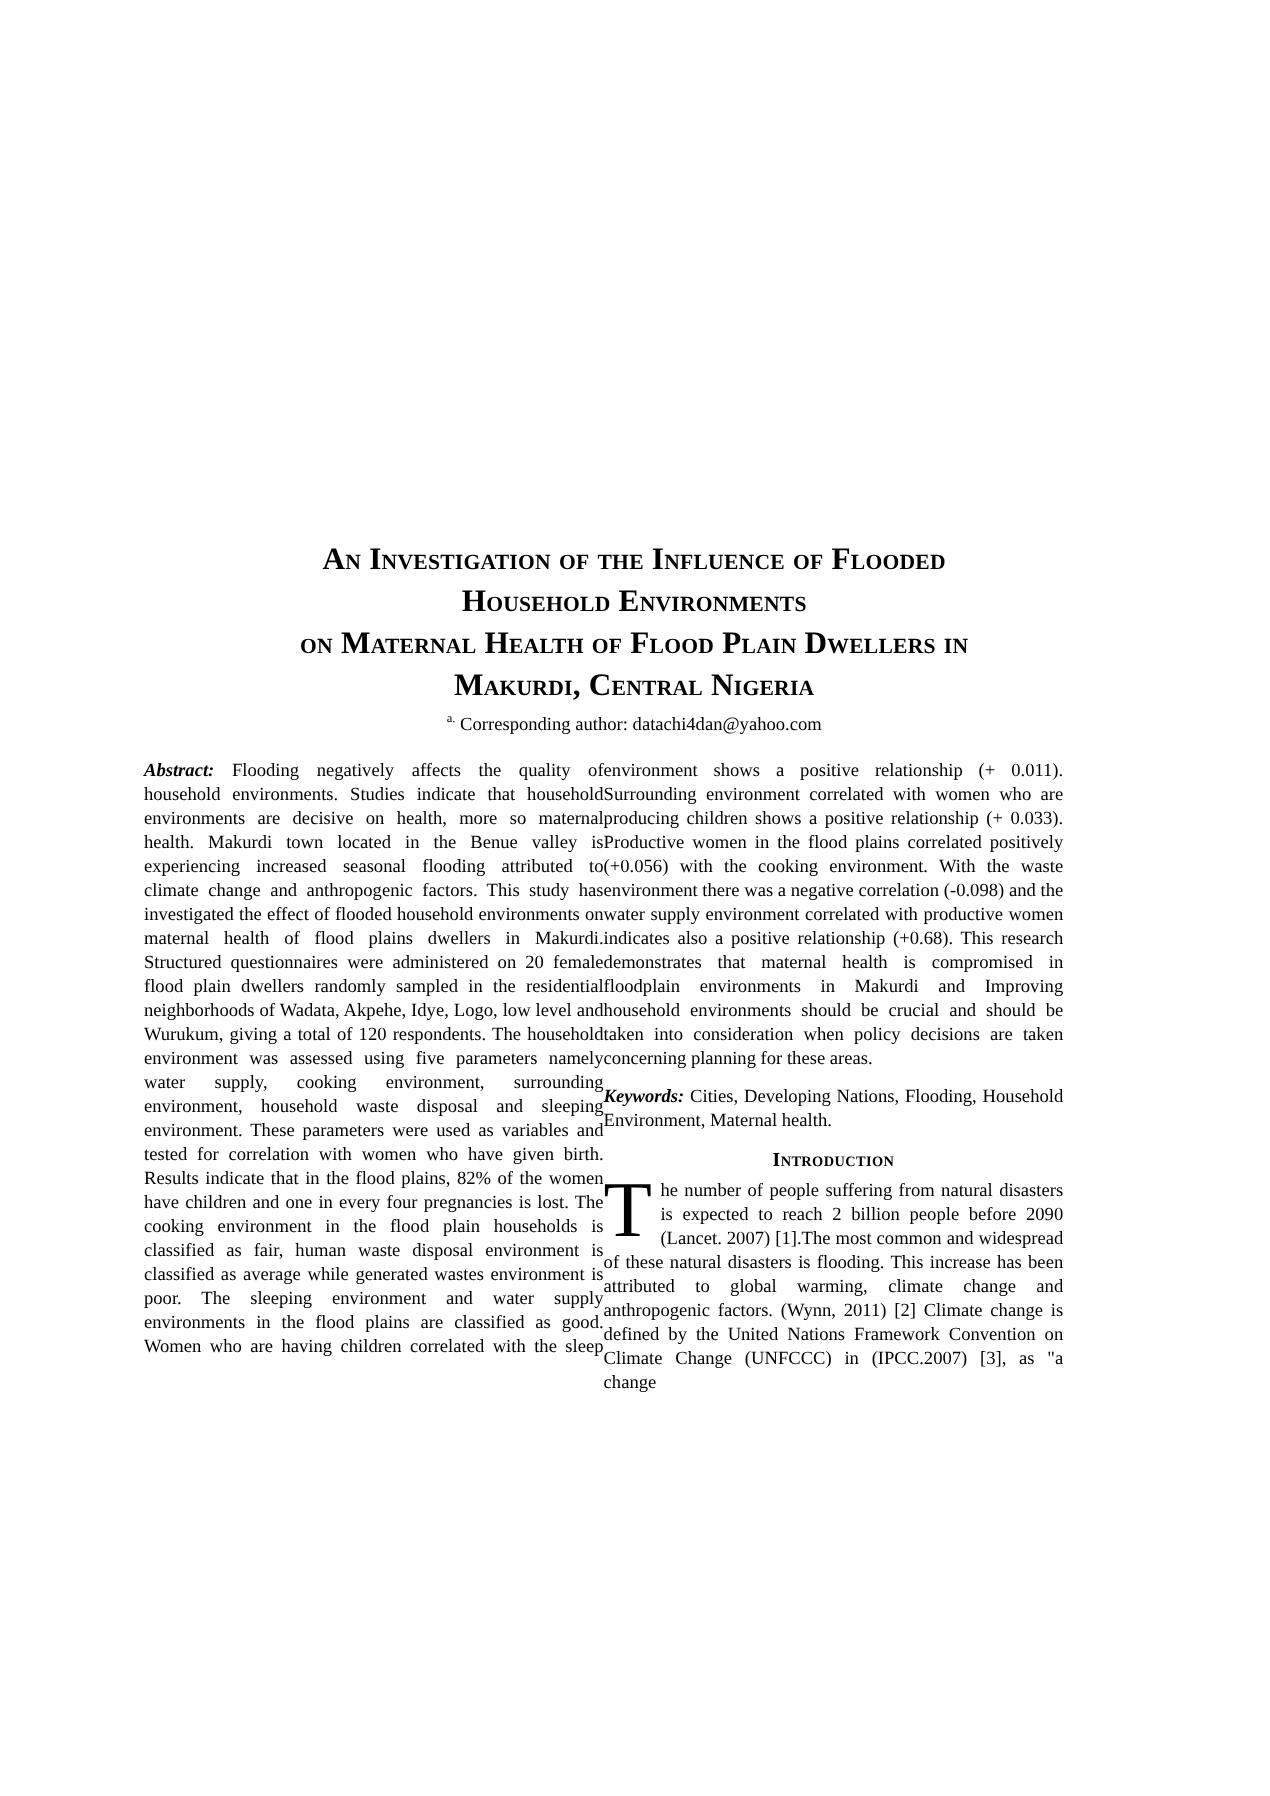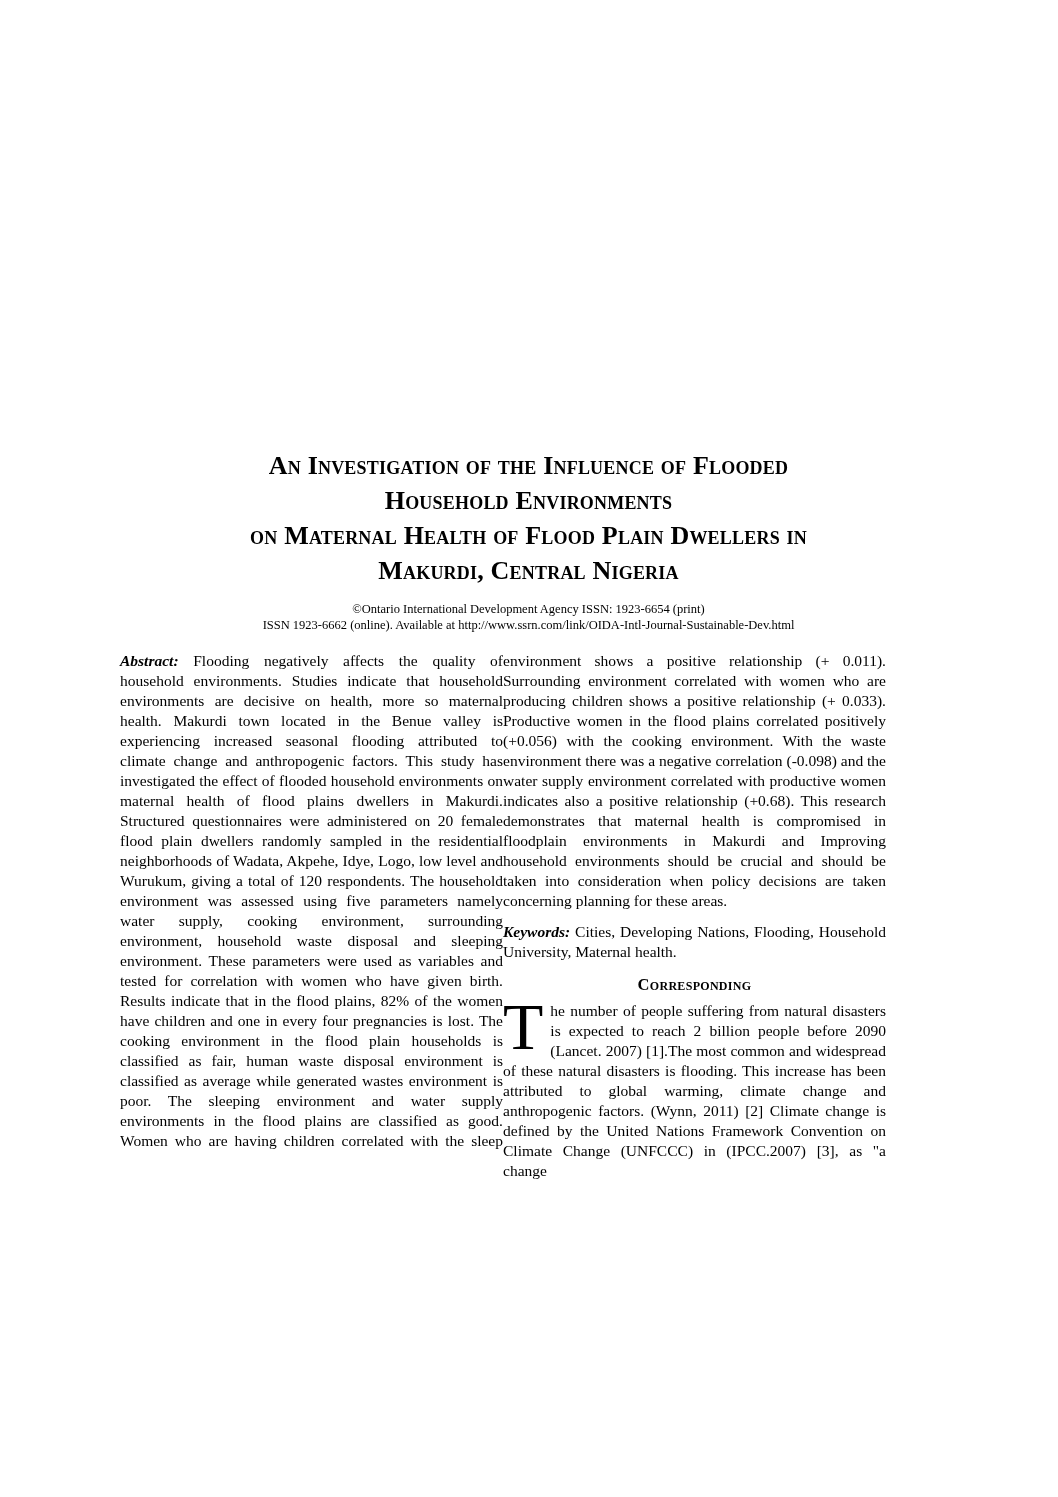--- a/index.html
+++ b/index.html
@@ -94,35 +94,34 @@
 
 <div class="page">
 
   <h1 class="title">An Investigation of the Influence of Flooded
 Household Environments
 on Maternal Health of Flood Plain Dwellers in
 Makurdi, Central Nigeria</h1>
 
 
 
+  <p class="corresponding"><sup>a.</sup> <span>Corresponding author: datachi4dan@yahoo.com</span></p>
 
-  <p class="copyright">©Ontario International Development Agency ISSN: 1923-6654 (print)
-ISSN 1923-6662 (online). Available at http://www.ssrn.com/link/OIDA-Intl-Journal-Sustainable-Dev.html</p>
 
   <div class="cols">
 
     <div class="col col-left">
       <p class="abstract-p"><span class="lead-label">Abstract:</span> <span>Flooding negatively affects the quality of household environments. Studies indicate that household environments are decisive on health, more so maternal health. Makurdi town located in the Benue valley is experiencing increased seasonal flooding attributed to climate change and anthropogenic factors. This study has investigated the effect of flooded household environments on maternal health of flood plains dwellers in Makurdi. Structured questionnaires were administered on 20 female flood plain dwellers randomly sampled in the residential neighborhoods of Wadata, Akpehe, Idye, Logo, low level and Wurukum, giving a total of 120 respondents. The household environment was assessed using five parameters namely water supply, cooking environment, surrounding environment, household waste disposal and sleeping environment. These parameters were used as variables and tested for correlation with women who have given birth. Results indicate that in the flood plains, 82% of the women have children and one in every four pregnancies is lost. The cooking environment in the flood plain households is classified as fair, human waste disposal environment is classified as average while generated wastes environment is poor. The sleeping environment and water supply environments in the flood plains are classified as good.  Women who are having children correlated with the sleep</span></p>
     </div>
 
     <div class="col col-right">
       <p><span>environment shows a positive relationship (+ 0.011). Surrounding environment correlated with women who are producing children shows a positive relationship (+ 0.033). Productive women in the flood plains correlated positively (+0.056) with the cooking environment. With the waste environment there was a negative correlation (-0.098) and the water supply environment correlated with productive women indicates also a positive relationship (+0.68). This research demonstrates that maternal health is compromised in floodplain environments in Makurdi and Improving household environments should be crucial and should be taken into consideration when policy decisions are taken concerning planning for these areas.</span></p>
 
-      <p class="keywords-p"><span class="lead-label">Keywords:</span> <span>Cities, Developing Nations, Flooding, Household University, Maternal health.</span></p>
+      <p class="keywords-p"><span class="lead-label">Keywords:</span> <span>Cities, Developing Nations, Flooding, Household Environment, Maternal health.</span></p>
 
-      <h2 class="section-heading">Corresponding</h2>
+      <h2 class="section-heading">Introduction</h2>
 
       <p><span class="dropcap">T</span><span>he number of people suffering from natural disasters is expected to reach 2 billion people before 2090 (Lancet. 2007) [1].The most common and widespread of these natural disasters is flooding. This increase has been attributed to global warming, climate change and anthropogenic factors. (Wynn, 2011) [2] Climate change is defined by the United Nations Framework Convention on Climate Change (UNFCCC) in (IPCC.2007) [3], as "a change</span></p>
     </div>
 
   </div>
 
 </div>
 
 </body></html>

